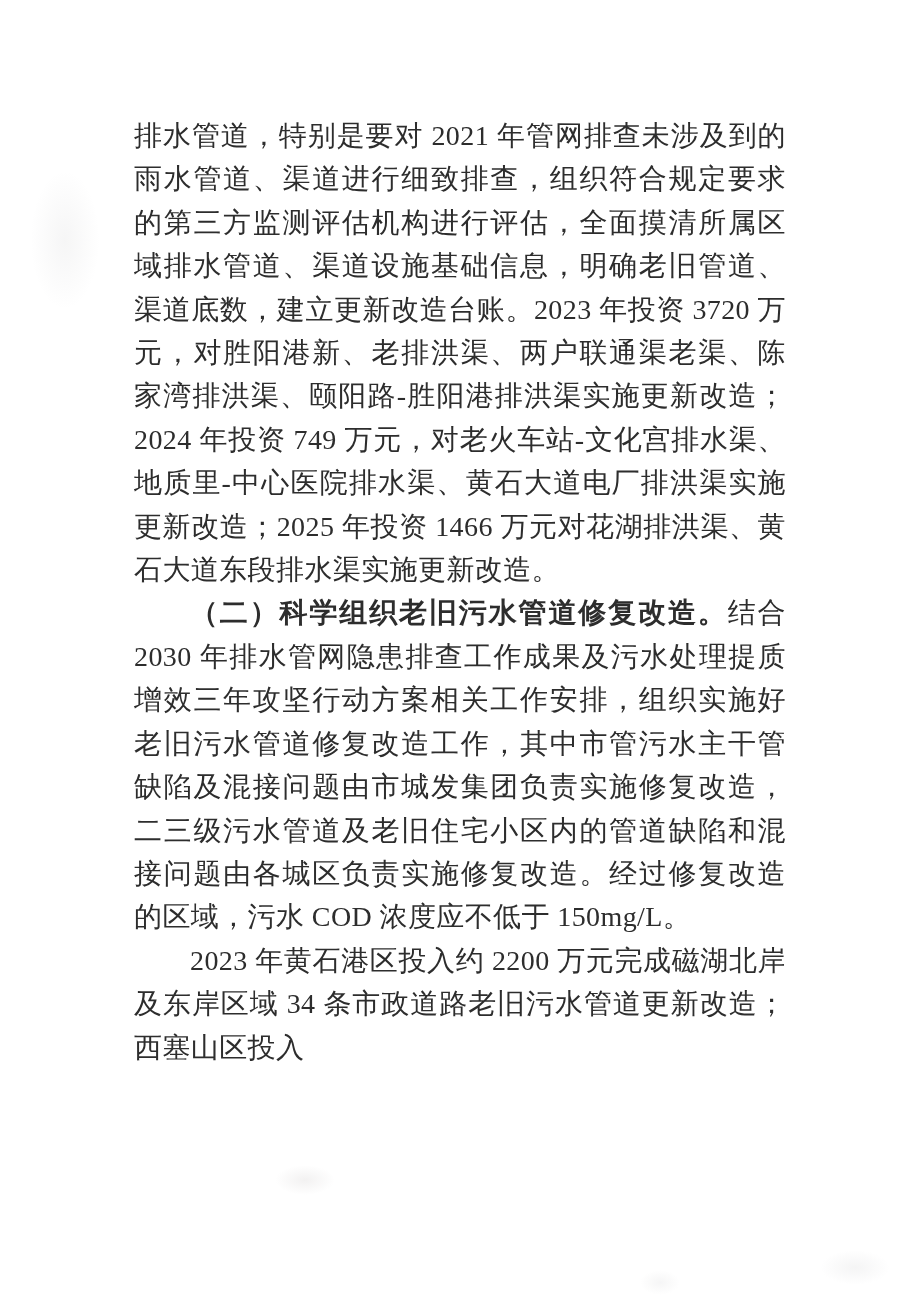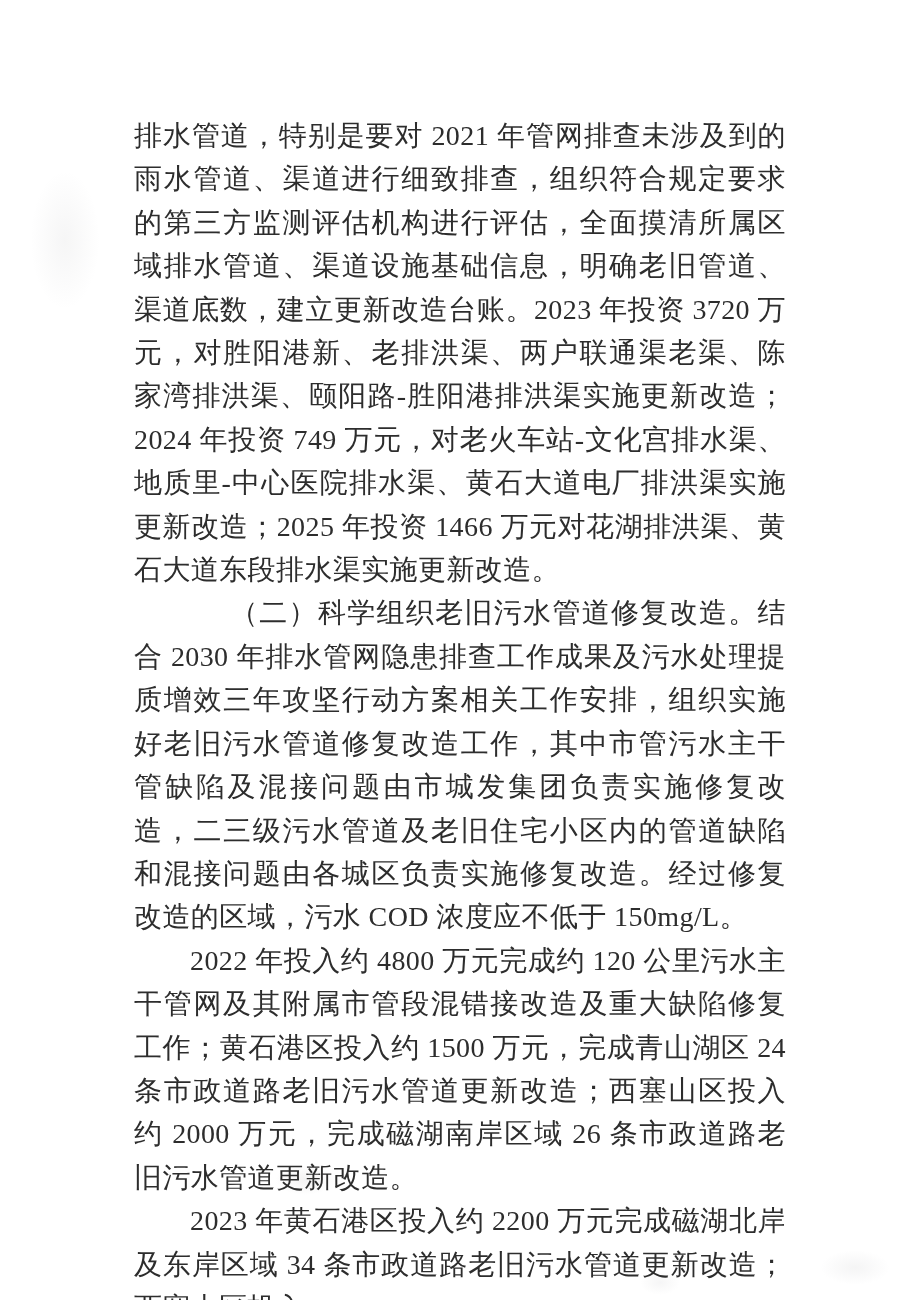--- a/index.html
+++ b/index.html
@@ -30,22 +30,21 @@
     letter-spacing: 0.4px;
   }
   .text-block p {
     margin: 0;
     padding: 0;
   }
   .para-indent {
     text-indent: 2em;
   }
   .section-heading {
-    font-weight: normal;
-    margin-left: 40px;
+    font-weight: bold;
   }
   
   .smudge {
     position: absolute;
     border-radius: 50%;
     pointer-events: none;
   }
   .smudge-1 {
     left: 30px; top: 170px; width: 70px; height: 140px;
     background: radial-gradient(ellipse at center, rgba(120,120,125,0.07), rgba(120,120,125,0) 70%);
@@ -69,17 +68,16 @@
 <div class="page">
 
   <div class="smudge smudge-1"></div>
   <div class="smudge smudge-2"></div>
   <div class="smudge smudge-3"></div>
   <div class="smudge smudge-4"></div>
 
   <div class="text-block">
     <p><span>排水管道，特别是要对 2021 年管网排查未涉及到的雨水管道、渠道进行细致排查，组织符合规定要求的第三方监测评估机构进行评估，全面摸清所属区域排水管道、渠道设施基础信息，明确老旧管道、渠道底数，建立更新改造台账。2023 年投资 3720 万元，对胜阳港新、老排洪渠、两户联通渠老渠、陈家湾排洪渠、颐阳路-胜阳港排洪渠实施更新改造；2024 年投资 749 万元，对老火车站-文化宫排水渠、地质里-中心医院排水渠、黄石大道电厂排洪渠实施更新改造；2025 年投资 1466 万元对花湖排洪渠、黄石大道东段排水渠实施更新改造。</span></p>
     <p class="para-indent"><span class="section-heading">（二）科学组织老旧污水管道修复改造。</span><span>结合 2030 年排水管网隐患排查工作成果及污水处理提质增效三年攻坚行动方案相关工作安排，组织实施好老旧污水管道修复改造工作，其中市管污水主干管缺陷及混接问题由市城发集团负责实施修复改造，二三级污水管道及老旧住宅小区内的管道缺陷和混接问题由各城区负责实施修复改造。经过修复改造的区域，污水 COD 浓度应不低于 150mg/L。</span></p>
-    <p class="para-indent"><span>2022 年投入约 4800 万元完成约 120 公里污水主干管网及其附属市管段混错接改造及重大缺陷修复工作；黄石港区投入约 1500 万元，完成青山湖区 24 条市政道路老旧污水管道更新改造；西塞山区投入约 2000 万元，完成磁湖南岸区域 26 条市政道路老旧污水管道更新改造。</span></p>
     <p class="para-indent"><span>2023 年黄石港区投入约 2200 万元完成磁湖北岸及东岸区域 34 条市政道路老旧污水管道更新改造；西塞山区投入</span></p>
   </div>
 
 </div>
 
 </body></html>

